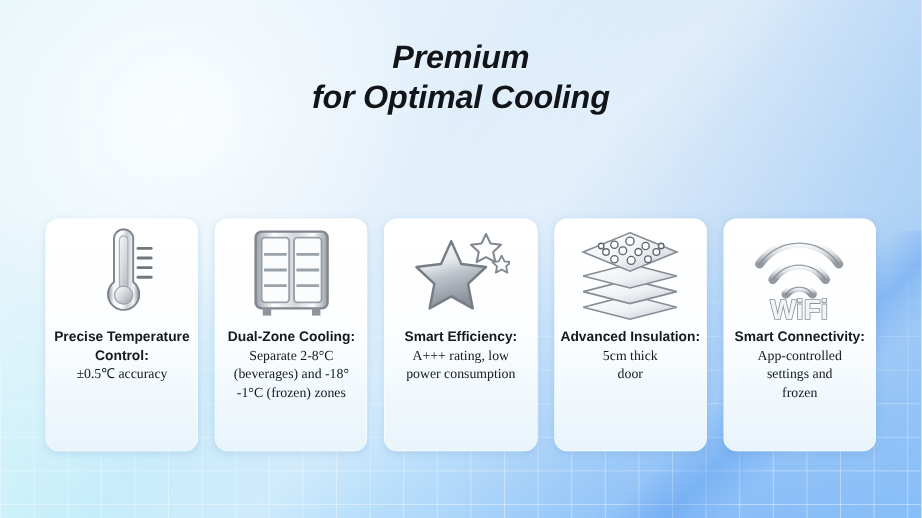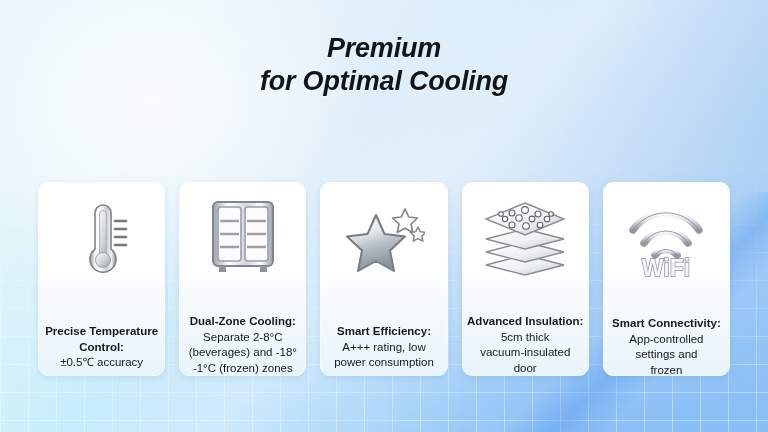--- a/index.html
+++ b/index.html
@@ -80,38 +80,36 @@
     position:absolute; left:38px; top:182px;
     width:692px; height:194px;
     display:flex; gap:14px;
   }
   .card{
     flex:1 1 0;
     border-radius:11px;
     background:linear-gradient(180deg,#ffffff 0%,#fdfeff 46%,#e8f4fb 100%);
     box-shadow:0 2px 6px rgba(90,140,190,0.18), 0 0 0 0.5px rgba(255,255,255,0.9) inset;
     display:flex; flex-direction:column; align-items:center;
-    padding-top:14px;
     overflow:hidden;
   }
   .icon-wrap{
     height:92px; width:100%;
     display:flex; align-items:center; justify-content:center;
   }
   .card-text{
     width:100%;
     padding:0 4px;
     text-align:center;
     font-size:11.5px;
     line-height:15.5px;
     color:#15191d;
-    margin-top:36px;
   }
   .card-text .hd{ font-weight:bold; }
-  .card-text .bd{ font-weight:normal; }
+  .card-text .bd{ font-weight:normal;font-family:Liberation Serif, serif; }
   .card-text .ln{ display:block; }
 </style>
 </head>
 <body>
 
 <div id="bg-base"></div>
 <div id="bg-bottom"></div>
 <div id="bg-grid"></div>
 <div id="bg-diag"></div>
 <div id="bg-diag2"></div>
@@ -246,21 +244,20 @@
             <circle cx="47" cy="29" r="3.3"></circle>
           <circle cx="61" cy="28" r="2.8"></circle>
             <circle cx="22" cy="17" r="2.3"></circle>
             <circle cx="72" cy="17" r="2.3"></circle>
         </g>
       </svg>
     </div>
     <div class="card-text">
       <span class="ln hd">Advanced Insulation:</span>
       <span class="ln bd">5cm thick</span>
-      <span class="ln bd">vacuum-insulated</span>
       <span class="ln bd">door</span>
     </div>
   </div>
 
   <div class="card">
     <div class="icon-wrap">
       <svg width="92" height="84" viewBox="0 0 92 84">
         <defs>
           <linearGradient id="wf" x1="0" y1="0" x2="0" y2="1">
             <stop offset="0%" stop-color="#ffffff"></stop>

